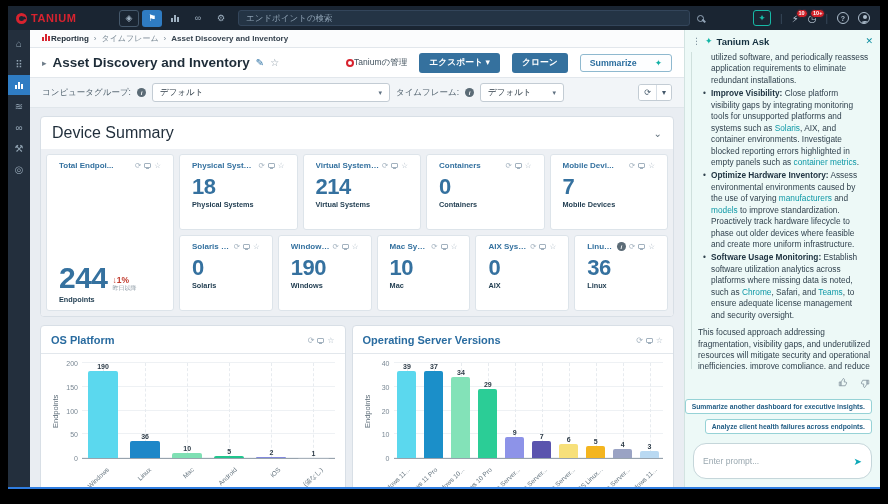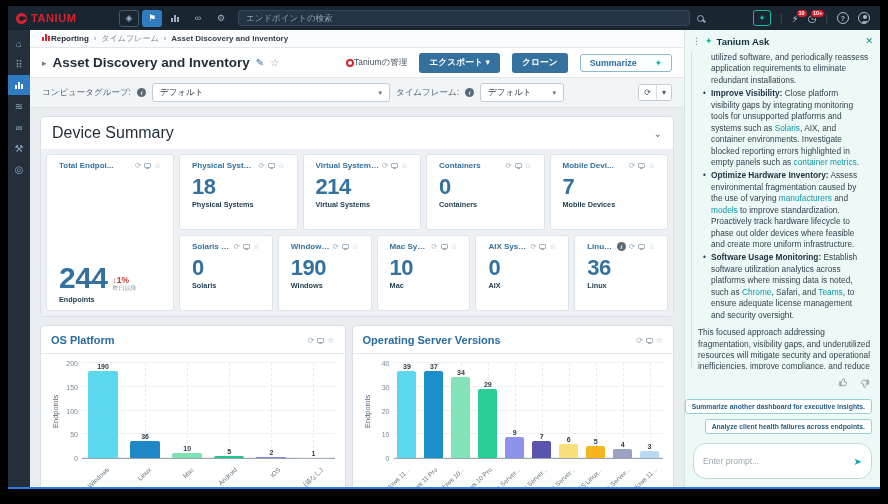--- a/index.html
+++ b/index.html
@@ -623,21 +623,21 @@
       <div class="ask-head">
         <span class="drag">⋮</span>
         <span class="ask-spark">✦</span>
         <span class="ask-title">Tanium Ask</span>
         <span class="ask-close">✕</span>
       </div>
       <div class="msgs">
         <div class="cont">utilized software, and periodically reassess application requirements to eliminate redundant installations.</div>
         <ul id="ask-bullets">
             <li><b>Improve Visibility:</b><span> Close platform visibility gaps by integrating monitoring tools for unsupported platforms and systems such as </span><a class="lnk">Solaris</a><span>, AIX, and container environments. Investigate blocked reporting errors highlighted in empty panels such as </span><a class="lnk">container metrics</a><span>.</span></li>
-            <li><b>Optimize Hardware Inventory:</b><span> Assess environmental fragmentation caused by the use of varying </span><a class="lnk">manufacturers</a><span> and </span><a class="lnk">models</a><span> to improve standardization. Proactively track hardware lifecycle to phase out older devices where feasible and create more uniform infrastructure.</span></li>
+            <li><b>Optimize Hardware Inventory:</b><span> Assess environmental environments caused by the use of varying </span><a class="lnk">manufacturers</a><span> and </span><a class="lnk">models</a><span> to improve standardization. Proactively track hardware lifecycle to phase out older devices where feasible and create more uniform infrastructure.</span></li>
             <li><b>Software Usage Monitoring:</b><span> Establish software utilization analytics across platforms where missing data is noted, such as </span><a class="lnk">Chrome</a><span>, Safari, and </span><a class="lnk">Teams</a><span>, to ensure adequate license management and security oversight.</span></li>
           </ul>
         <div class="closing">This focused approach addressing fragmentation, visibility gaps, and underutilized resources will mitigate security and operational inefficiencies, improve compliance, and reduce vulnerability across the organization's technology landscape.</div>
 
       </div>
       <div class="ask-bottom">
         <div class="thumbs">
           <span class="thumb"><svg width="10" height="10" viewBox="0 0 12 12">
                 <path d="M1.5 6h2v4.5h-2z M3.5 10.5h5.2l1.8-3.4-.8-1.1H7.4l.5-2.8L6.6 1.6 3.5 6z" fill="none" stroke="currentColor" stroke-width="0.9" stroke-linejoin="round"></path>
               </svg></span>

